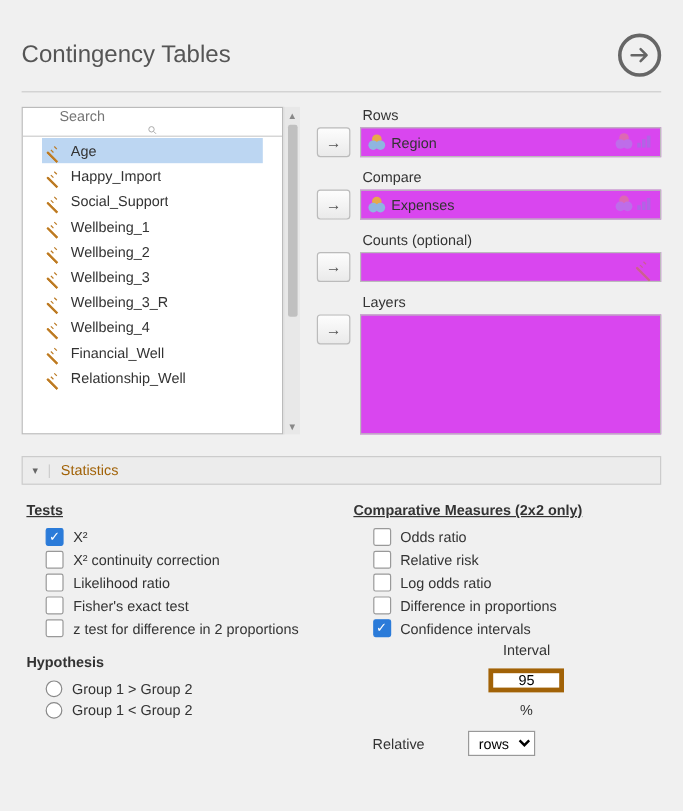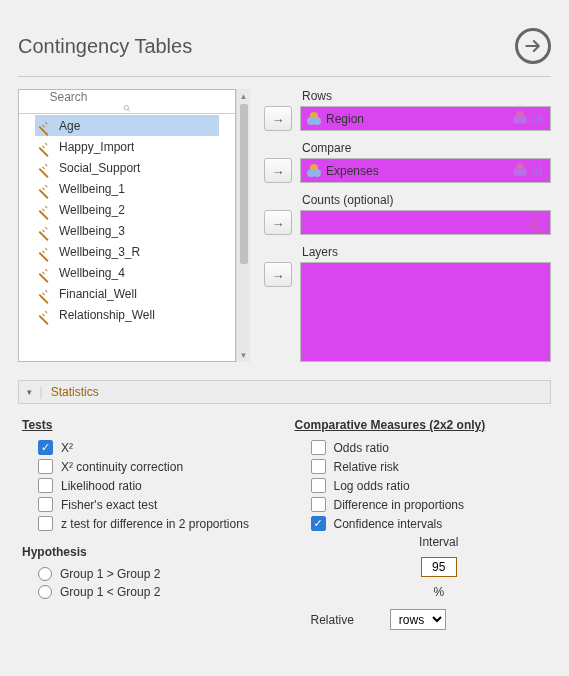--- a/index.html
+++ b/index.html
@@ -53,21 +53,21 @@
   .panel-title { color:#a16207; }
   .stats-body { display:flex; gap:20px; padding:14px 4px 10px 4px; }
   .stats-col { flex:1; }
   .section-h { font-weight:600; margin-bottom:8px;text-decoration:underline; }
   .section-h2 { font-weight:600; margin:14px 0 8px 0; }
   .chk-row, .radio-row, .inline-row { display:flex; align-items:center; gap:8px; margin:4px 0 4px 16px; }
   .chk { width:15px; height:15px; border:1px solid #999; border-radius:2px; background:#fff; display:flex;align-items:center;justify-content:center; cursor:pointer; flex-shrink:0; }
   .chk.checked { background:#2b7bd9; border-color:#2b7bd9; color:#fff; font-size:11px; }
   .rad { width:14px; height:14px; border:1px solid #888; border-radius:50%; background:#fff; display:flex;align-items:center;justify-content:center; cursor:pointer; flex-shrink:0; }
   .rad.checked::after { content:""; width:7px; height:7px; border-radius:50%; background:#2b7bd9; }
-  .num-input { width:36px; height:20px; border:1px solid #a16207; text-align:center; font-size:12px; }
+  .num-input { width:63px; height:20px; border:4px solid #a16207; text-align:center; font-size:12px; }
   .sel { height:21px; border:1px solid #999; font-size:12px; padding:0 4px; background:#fff; }
   .inline-row.indent2 { margin-left: 36px; flex-direction: column; }
 </style>
 </head>
 <body>
 
 <div class="window">
   <div class="header">
     <div class="title">Contingency Tables</div>
     <div class="run-btn">

